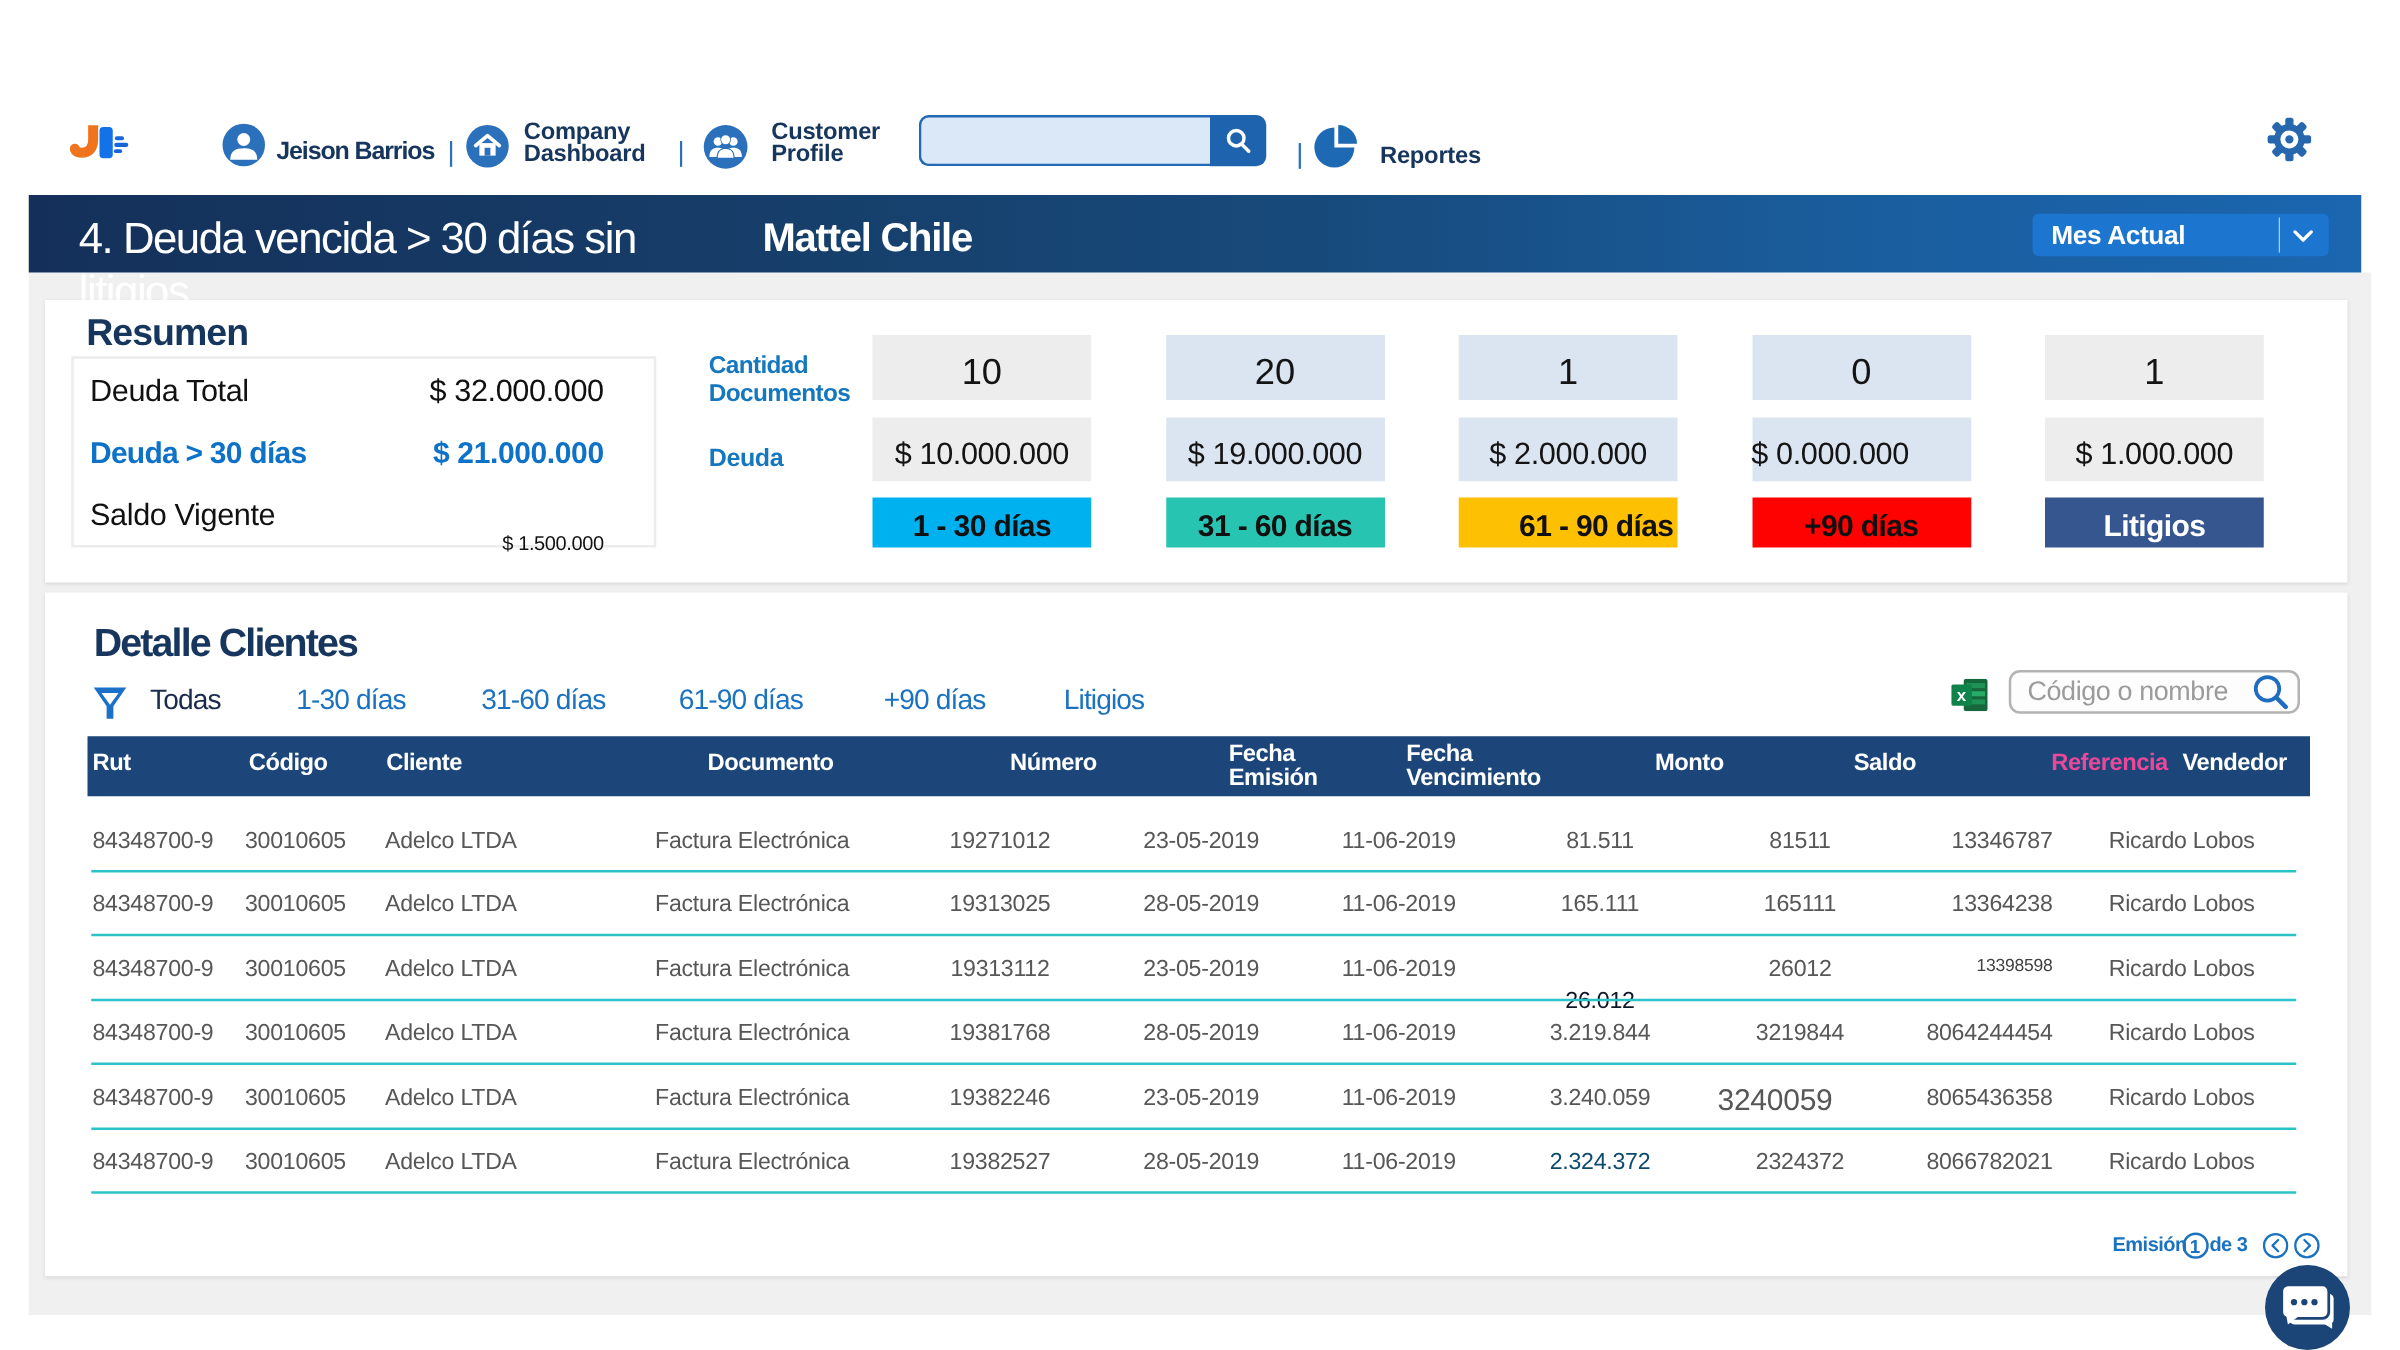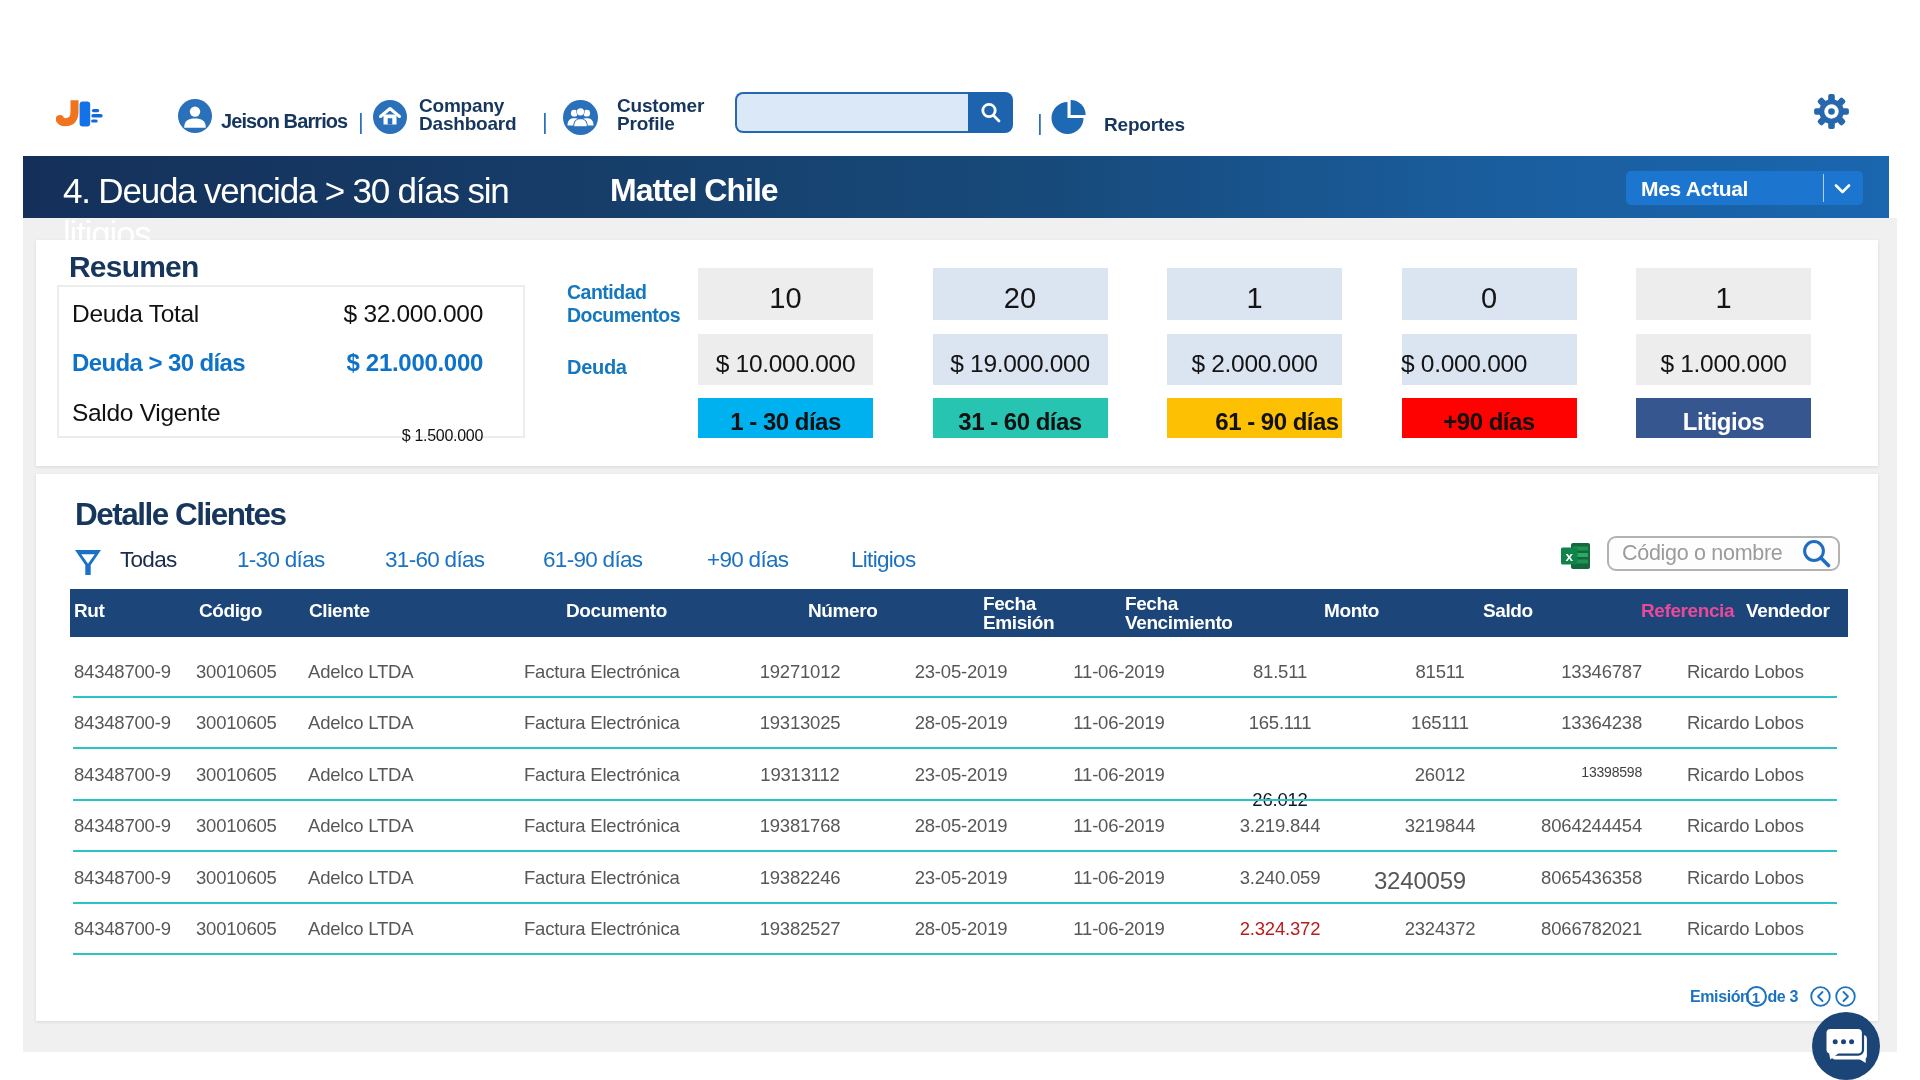--- a/index.html
+++ b/index.html
@@ -262,21 +262,21 @@
 <div class="abs" style="left:1492px;top:866.5px;width:150px;text-align:right;font-size:18.5px;color:#575757;letter-spacing:-0.2px;">8065436358</div>
 <div class="abs" style="left:1687px;top:866.5px;font-size:18.5px;color:#575757;letter-spacing:-0.2px;">Ricardo Lobos</div>
 <div class="abs" style="left:73px;top:901.7px;width:1764px;height:2px;background:#2cc3c7;"></div>
 <div class="abs" style="left:74px;top:918.0px;font-size:18.5px;color:#575757;letter-spacing:-0.2px;">84348700-9</div>
 <div class="abs" style="left:196px;top:918.0px;font-size:18.5px;color:#575757;letter-spacing:-0.2px;">30010605</div>
 <div class="abs" style="left:308px;top:918.0px;font-size:18.5px;color:#575757;letter-spacing:-0.2px;">Adelco LTDA</div>
 <div class="abs" style="left:524px;top:918.0px;font-size:18.5px;color:#575757;letter-spacing:-0.2px;">Factura Electrónica</div>
 <div class="abs" style="left:740px;top:918.0px;width:120px;text-align:center;font-size:18.5px;color:#575757;letter-spacing:-0.2px;">19382527</div>
 <div class="abs" style="left:901px;top:918.0px;width:120px;text-align:center;font-size:18.5px;color:#575757;letter-spacing:-0.2px;">28-05-2019</div>
 <div class="abs" style="left:1059px;top:918.0px;width:120px;text-align:center;font-size:18.5px;color:#575757;letter-spacing:-0.2px;">11-06-2019</div>
-<div class="abs" style="left:1220px;top:918.0px;width:120px;text-align:center;font-size:18.5px;color:#b91c1c;letter-spacing:-0.2px;">2.324.372</div>
+<div class="abs" style="left:1220px;top:918.0px;width:120px;text-align:center;font-size:18.5px;color:#0c4a6e;letter-spacing:-0.2px;">2.324.372</div>
 <div class="abs" style="left:1380px;top:918.0px;width:120px;text-align:center;font-size:18.5px;color:#575757;letter-spacing:-0.2px;">2324372</div>
 <div class="abs" style="left:1492px;top:918.0px;width:150px;text-align:right;font-size:18.5px;color:#575757;letter-spacing:-0.2px;">8066782021</div>
 <div class="abs" style="left:1687px;top:918.0px;font-size:18.5px;color:#575757;letter-spacing:-0.2px;">Ricardo Lobos</div>
 <div class="abs" style="left:73px;top:953.2px;width:1764px;height:2px;background:#2cc3c7;"></div>
 
 <div class="abs" style="left:1690px;top:988px;font-size:16px;font-weight:bold;color:#1b72c1;letter-spacing:-0.4px;">Emisión</div>
 <div class="abs" style="left:1745.5px;top:985.5px;width:21px;height:21px;border:2px solid #1b72c1;border-radius:50%;"></div>
 <div class="abs" style="left:1745.5px;top:988.5px;width:21px;font-size:15px;font-weight:bold;color:#1b72c1;text-align:center;">1</div>
 <div class="abs" style="left:1767.5px;top:988px;font-size:16px;font-weight:bold;color:#1b72c1;letter-spacing:-0.4px;">de 3</div>
 <svg class="abs" style="left:1810px;top:986px;" width="21" height="21" viewBox="0 0 21 21">

